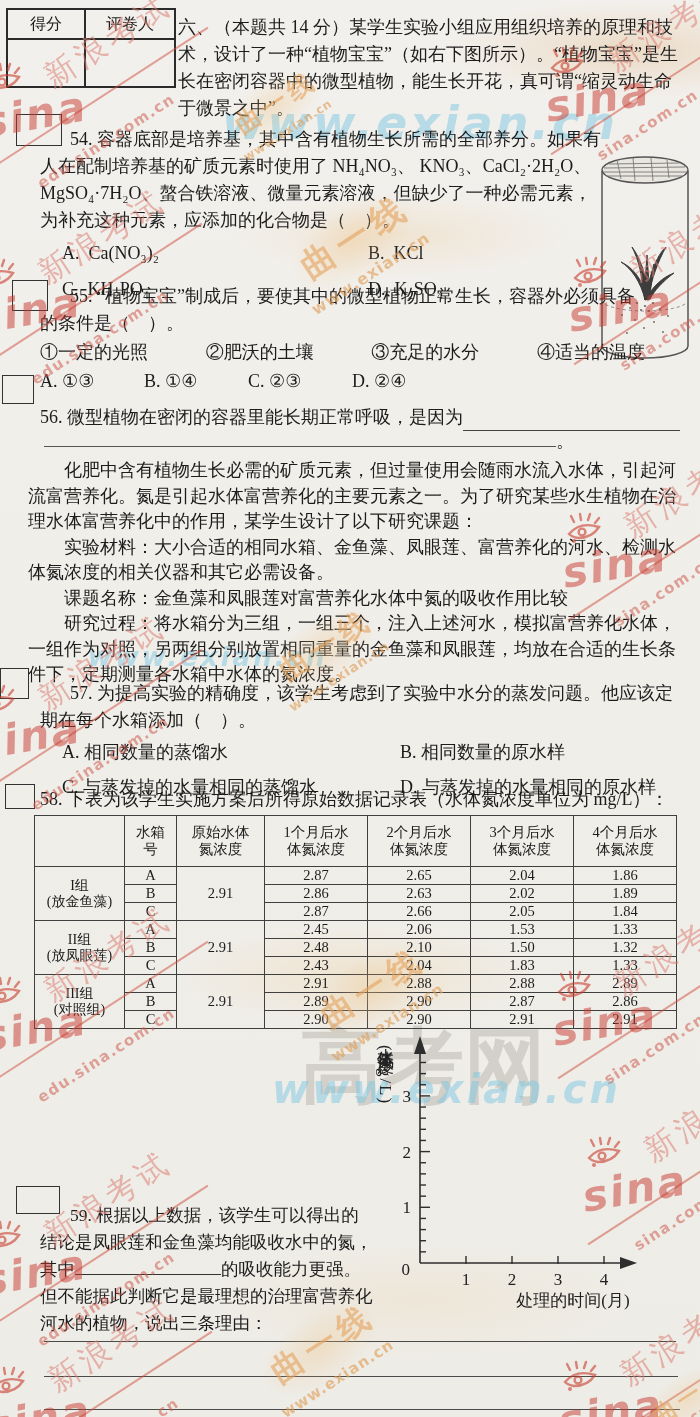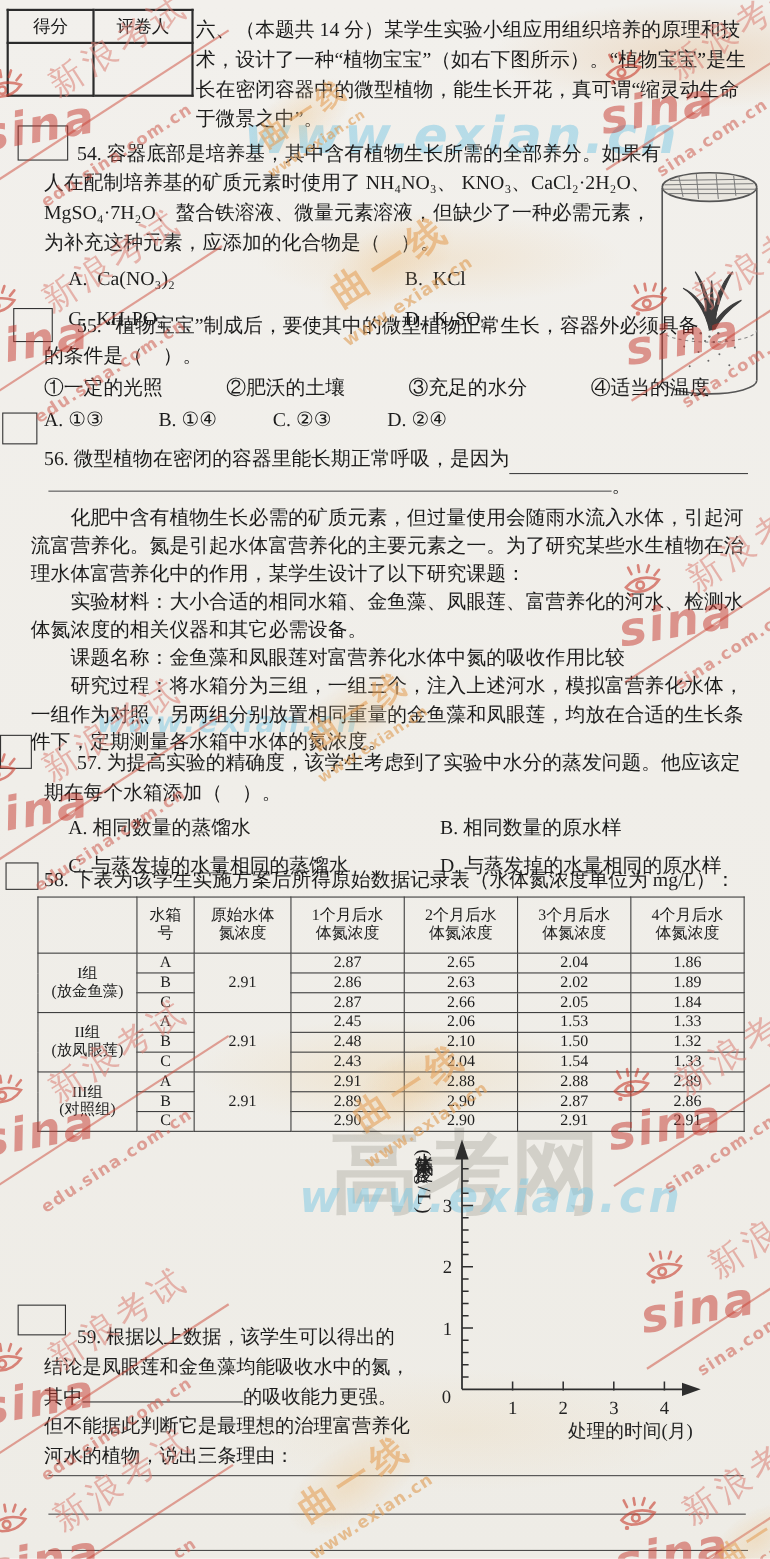--- a/index.html
+++ b/index.html
@@ -274,21 +274,21 @@
               <td>B</td>
               <td>2.48</td>
               <td>2.10</td>
               <td>1.50</td>
               <td>1.32</td>
             </tr>
             <tr>
               <td>C</td>
               <td>2.43</td>
               <td>2.04</td>
-              <td>1.54</td>
+              <td>1.83</td>
               <td>1.33</td>
             </tr>
             <tr>
               <td rowspan="3" class="group">III组
 (对照组)</td>
               <td>A</td>
               <td rowspan="3">2.91</td>
               <td>2.91</td>
               <td>2.88</td>
               <td>2.88</td>

